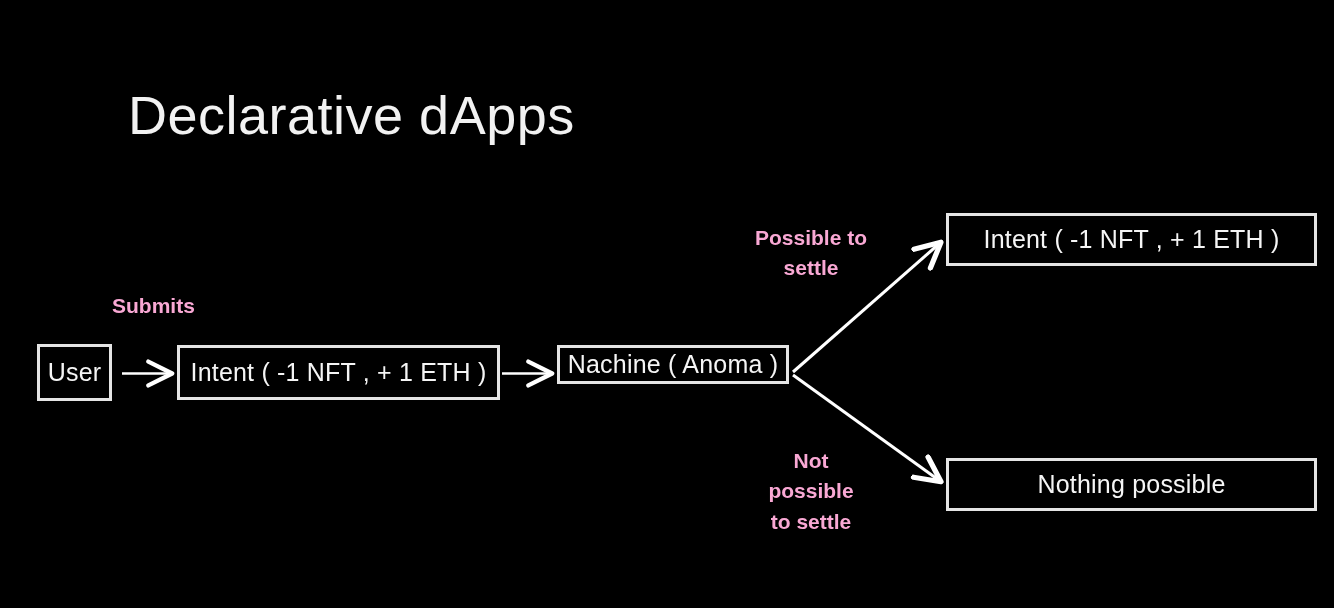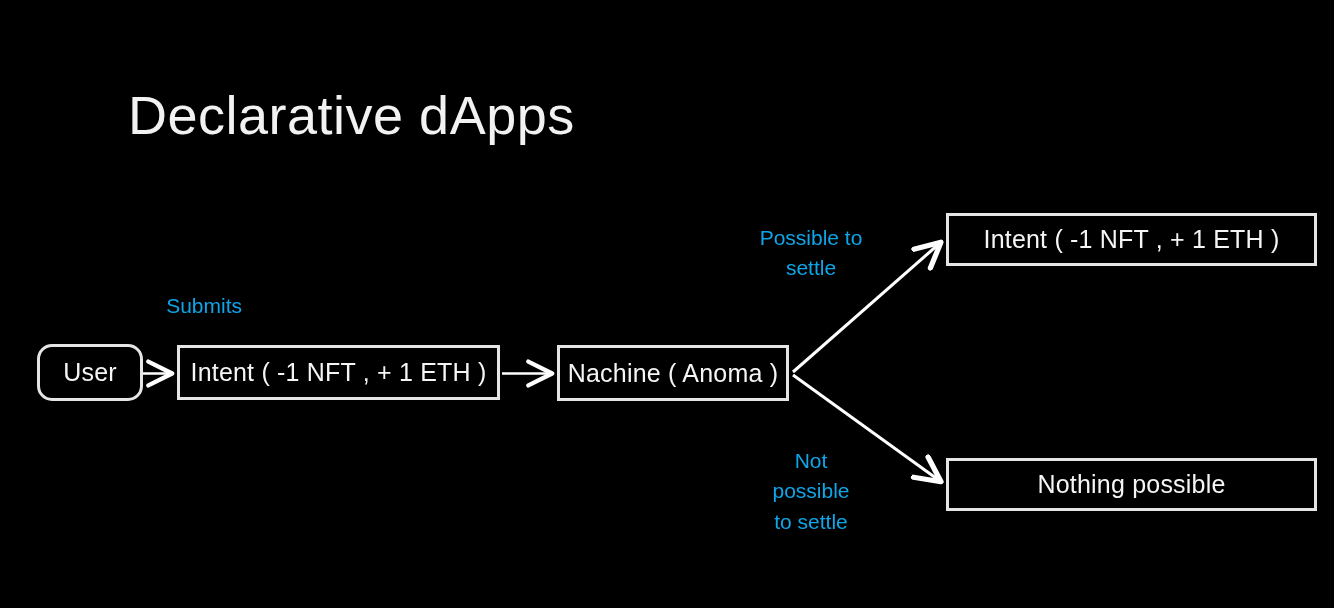--- a/index.html
+++ b/index.html
@@ -50,68 +50,68 @@
     justify-content: center;
     font-size: 25px;
     font-weight: 400;
     white-space: nowrap;
     letter-spacing: 0.2px;
   }
 
   #node-user {
     left: 21px;
     top: 316px;
-    width: 106px;
+    width: 75px;
     height: 57px;
     justify-content: center;
-    border-radius: 15px;
   }
 
   #node-intent-input {
     left: 161px;
     top: 317px;
     width: 323px;
     height: 55px;
   }
 
   #node-machine {
     left: 541px;
     top: 317px;
     width: 232px;
-    height: 56px;
+    height: 39px;
   }
 
   #node-intent-settled {
     left: 930px;
     top: 185px;
     width: 371px;
     height: 53px;
   }
 
   #node-nothing {
     left: 930px;
     top: 430px;
     width: 371px;
     height: 53px;
   }
 
   .edge-label {
     position: absolute;
-    color: #0ea5e9;
+    color: #f9a8d4;
     font-size: 21px;
     line-height: 1.45;
     text-align: center;
     white-space: pre-line;
+    font-weight: bold;
   }
 
   #label-submits {
     left: 96px;
     top: 263px;
     width: 130px;
-    text-align: right;
+    text-align: left;
   }
 
   #label-possible {
     left: 700px;
     top: 195px;
     width: 190px;
   }
 
   #label-not-possible {
     left: 700px;

